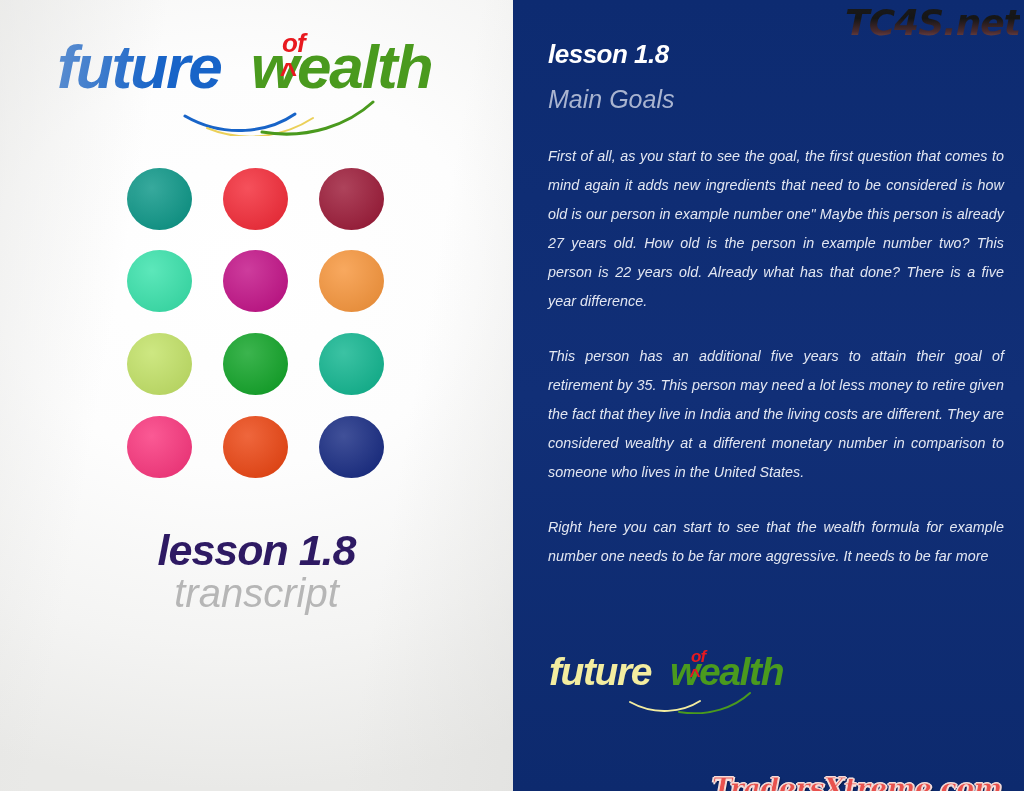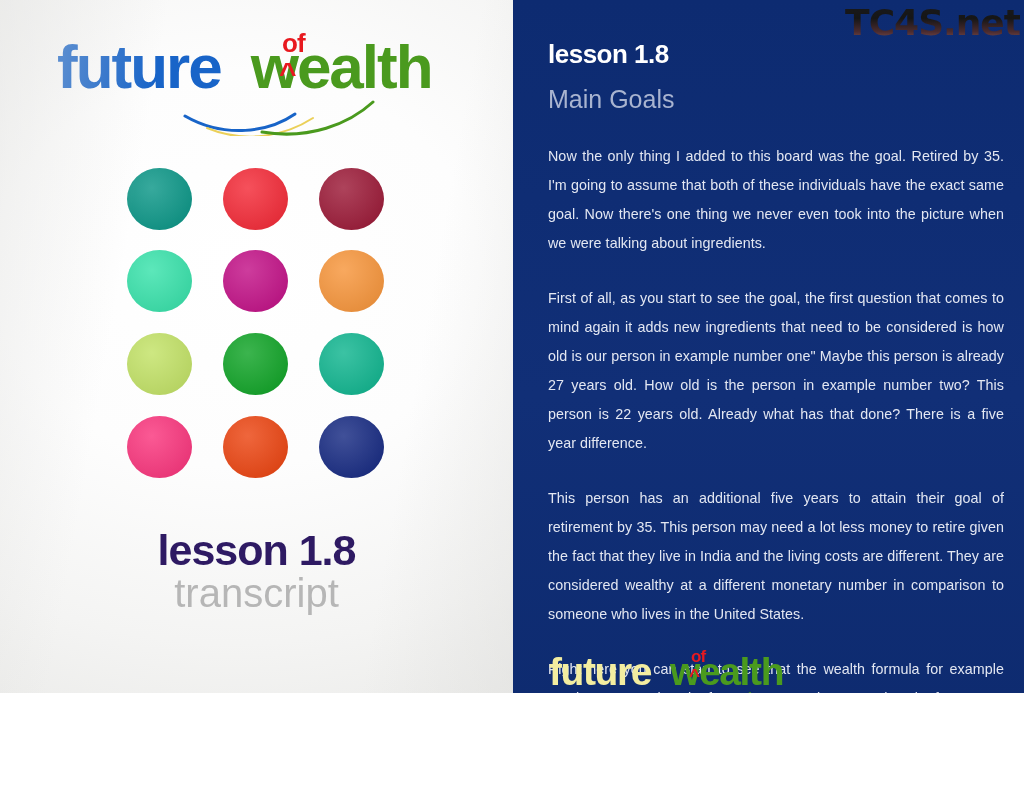--- a/index.html
+++ b/index.html
@@ -6,23 +6,24 @@
     margin: 0;
     padding: 0;
     background: #ffffff;
   }
   body {
     font-family: "Liberation Sans", sans-serif;
   }
   .page {
     position: relative;
     width: 1024px;
-    height: 693px;
+    height: 791px;
     overflow: hidden;
     background: #ffffff;
+    font-style: italic;
   }
 
   
   .left-panel {
     position: absolute;
     left: 0; top: 0;
     width: 513px;
     height: 791px;
     background:
       radial-gradient(ellipse 640px 520px at 46% 34%, #ffffff 0%, #fdfdfd 38%, #f4f4f3 72%, #e9e9e7 100%);
@@ -274,21 +275,20 @@
   </div>
 
   <div class="right-panel">
 
     <div class="right-header">
       <div class="right-lesson-title">lesson 1.8</div>
       <div class="right-lesson-sub">Main Goals</div>
     </div>
 
     <div class="transcript-body">
-      <p>Now the only thing I added to this board was the goal.  Retired by 35.  I'm going to assume that both of these individuals have the exact same goal.  Now there's one thing we never even took into the picture when we were talking about ingredients.</p>
       <p>First of all, as you start to see the goal, the first question that comes to mind again it adds new ingredients that need to be considered is how old is our person in example number one"  Maybe this person is already 27 years old.  How old is the person in example number two?  This person is 22 years old.  Already what has that done?  There is a five year difference.</p>
       <p>This person has an additional five years to attain their goal of retirement by 35.  This person may need a lot less money to retire given the fact that they live in India and the living costs are different.  They are considered wealthy at a different monetary number in comparison to someone who lives in the United States.</p>
       <p>Right here you can start to see that the wealth formula for example number one needs to be far more aggressive.  It needs to be far more</p>
     </div>
   </div>
 
   <div class="logo-bottom">
     <div class="logo-wordmark">
       <span class="logo-future">future</span><span class="logo-wealth">wealth</span>
     </div>

